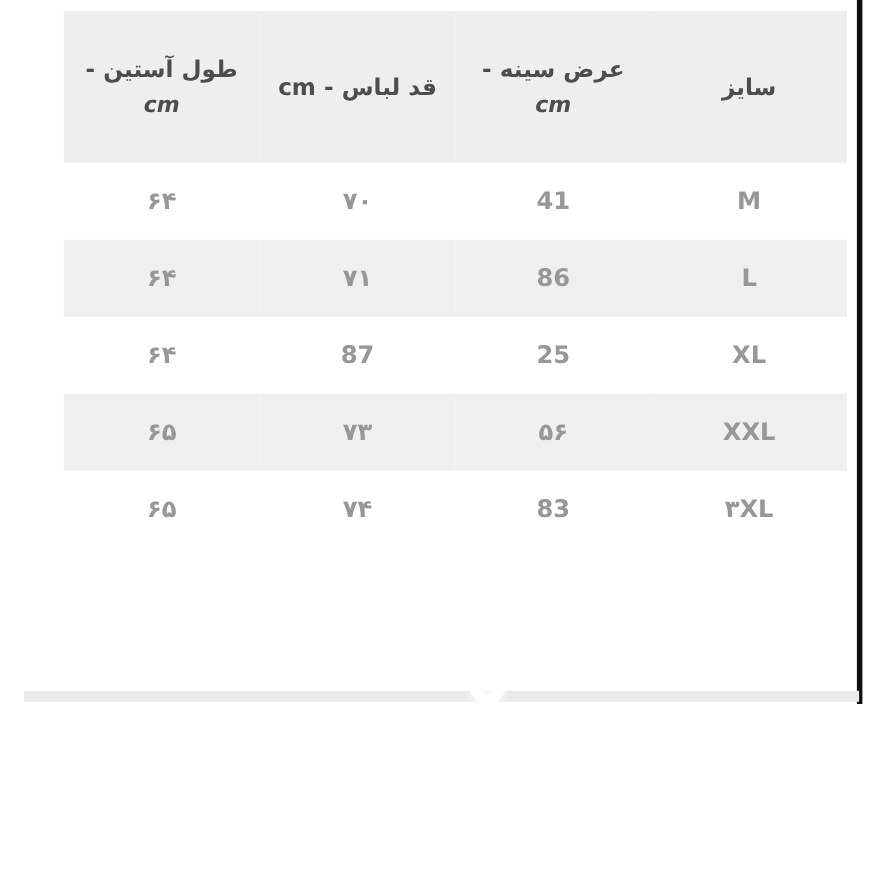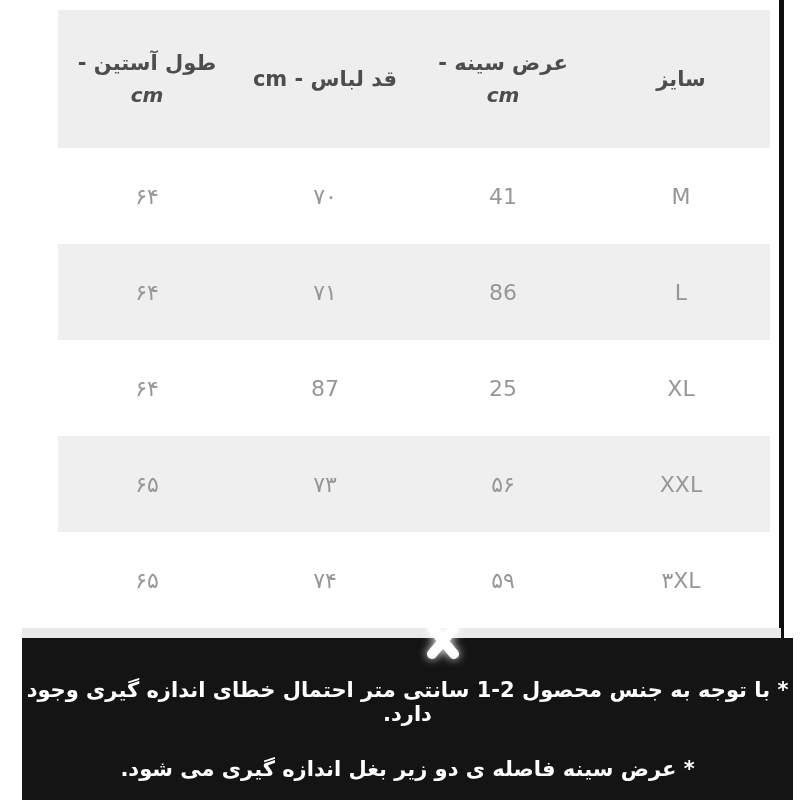--- a/index.html
+++ b/index.html
@@ -21,22 +21,22 @@
   
   .table-wrap{position:absolute;left:58px;top:10px;width:712px;}
   table{width:100%;border-collapse:collapse;table-layout:fixed;direction:rtl;}
   th{
     height:138px;background:var(--header-bg);
     color:var(--header-text);font-size:21px;font-weight:700;
     text-align:center;vertical-align:middle;line-height:1.55;
   }
   th .h-line2{display:block;font-size:20px;font-style:italic;}
   td{
-    height:96px;text-align:center;vertical-align:middle;
-    color:var(--value-text);font-size:22px;font-weight:400;
+    height:70px;text-align:center;vertical-align:middle;
+    color:var(--value-text);font-size:22px;font-weight:700;
   }
   tr.alt td{background:var(--row-alt-bg);}
 
   
   .edge-line{position:absolute;left:779px;top:0;width:5px;height:640px;background:var(--edge);}
 
   
   .sheet-strip{position:absolute;left:22px;top:628px;width:759px;height:10px;background:var(--strip);}
 
   
@@ -105,36 +105,32 @@
           <td>۶۴</td>
         </tr>
         <tr class="alt">
           <td>XXL</td>
           <td>۵۶</td>
           <td>۷۳</td>
           <td>۶۵</td>
         </tr>
         <tr>
           <td>۳XL</td>
-          <td>۵۹</td>
+          <td>83</td>
           <td>۷۴</td>
           <td>۶۵</td>
         </tr>
       </tbody>
     </table>
   </div>
 
   <div class="edge-line"></div>
 
   <div class="sheet-strip"></div>
 
-  <div class="notes" dir="rtl">
-    <p>* با توجه به جنس محصول 2-1 سانتی متر احتمال خطای اندازه گیری وجود دارد.</p>
-    <p>* عرض سینه فاصله ی دو زیر بغل اندازه گیری می شود.</p>
-  </div>
 
   <button class="close-btn" aria-label="close">
     <svg viewBox="0 0 48 48">
       <line x1="13" y1="11" x2="35" y2="37" stroke="#ffffff" stroke-width="10" stroke-linecap="round"></line>
       <line x1="35" y1="11" x2="13" y2="37" stroke="#ffffff" stroke-width="10" stroke-linecap="round"></line>
     </svg>
   </button>
 
 </div>
 

